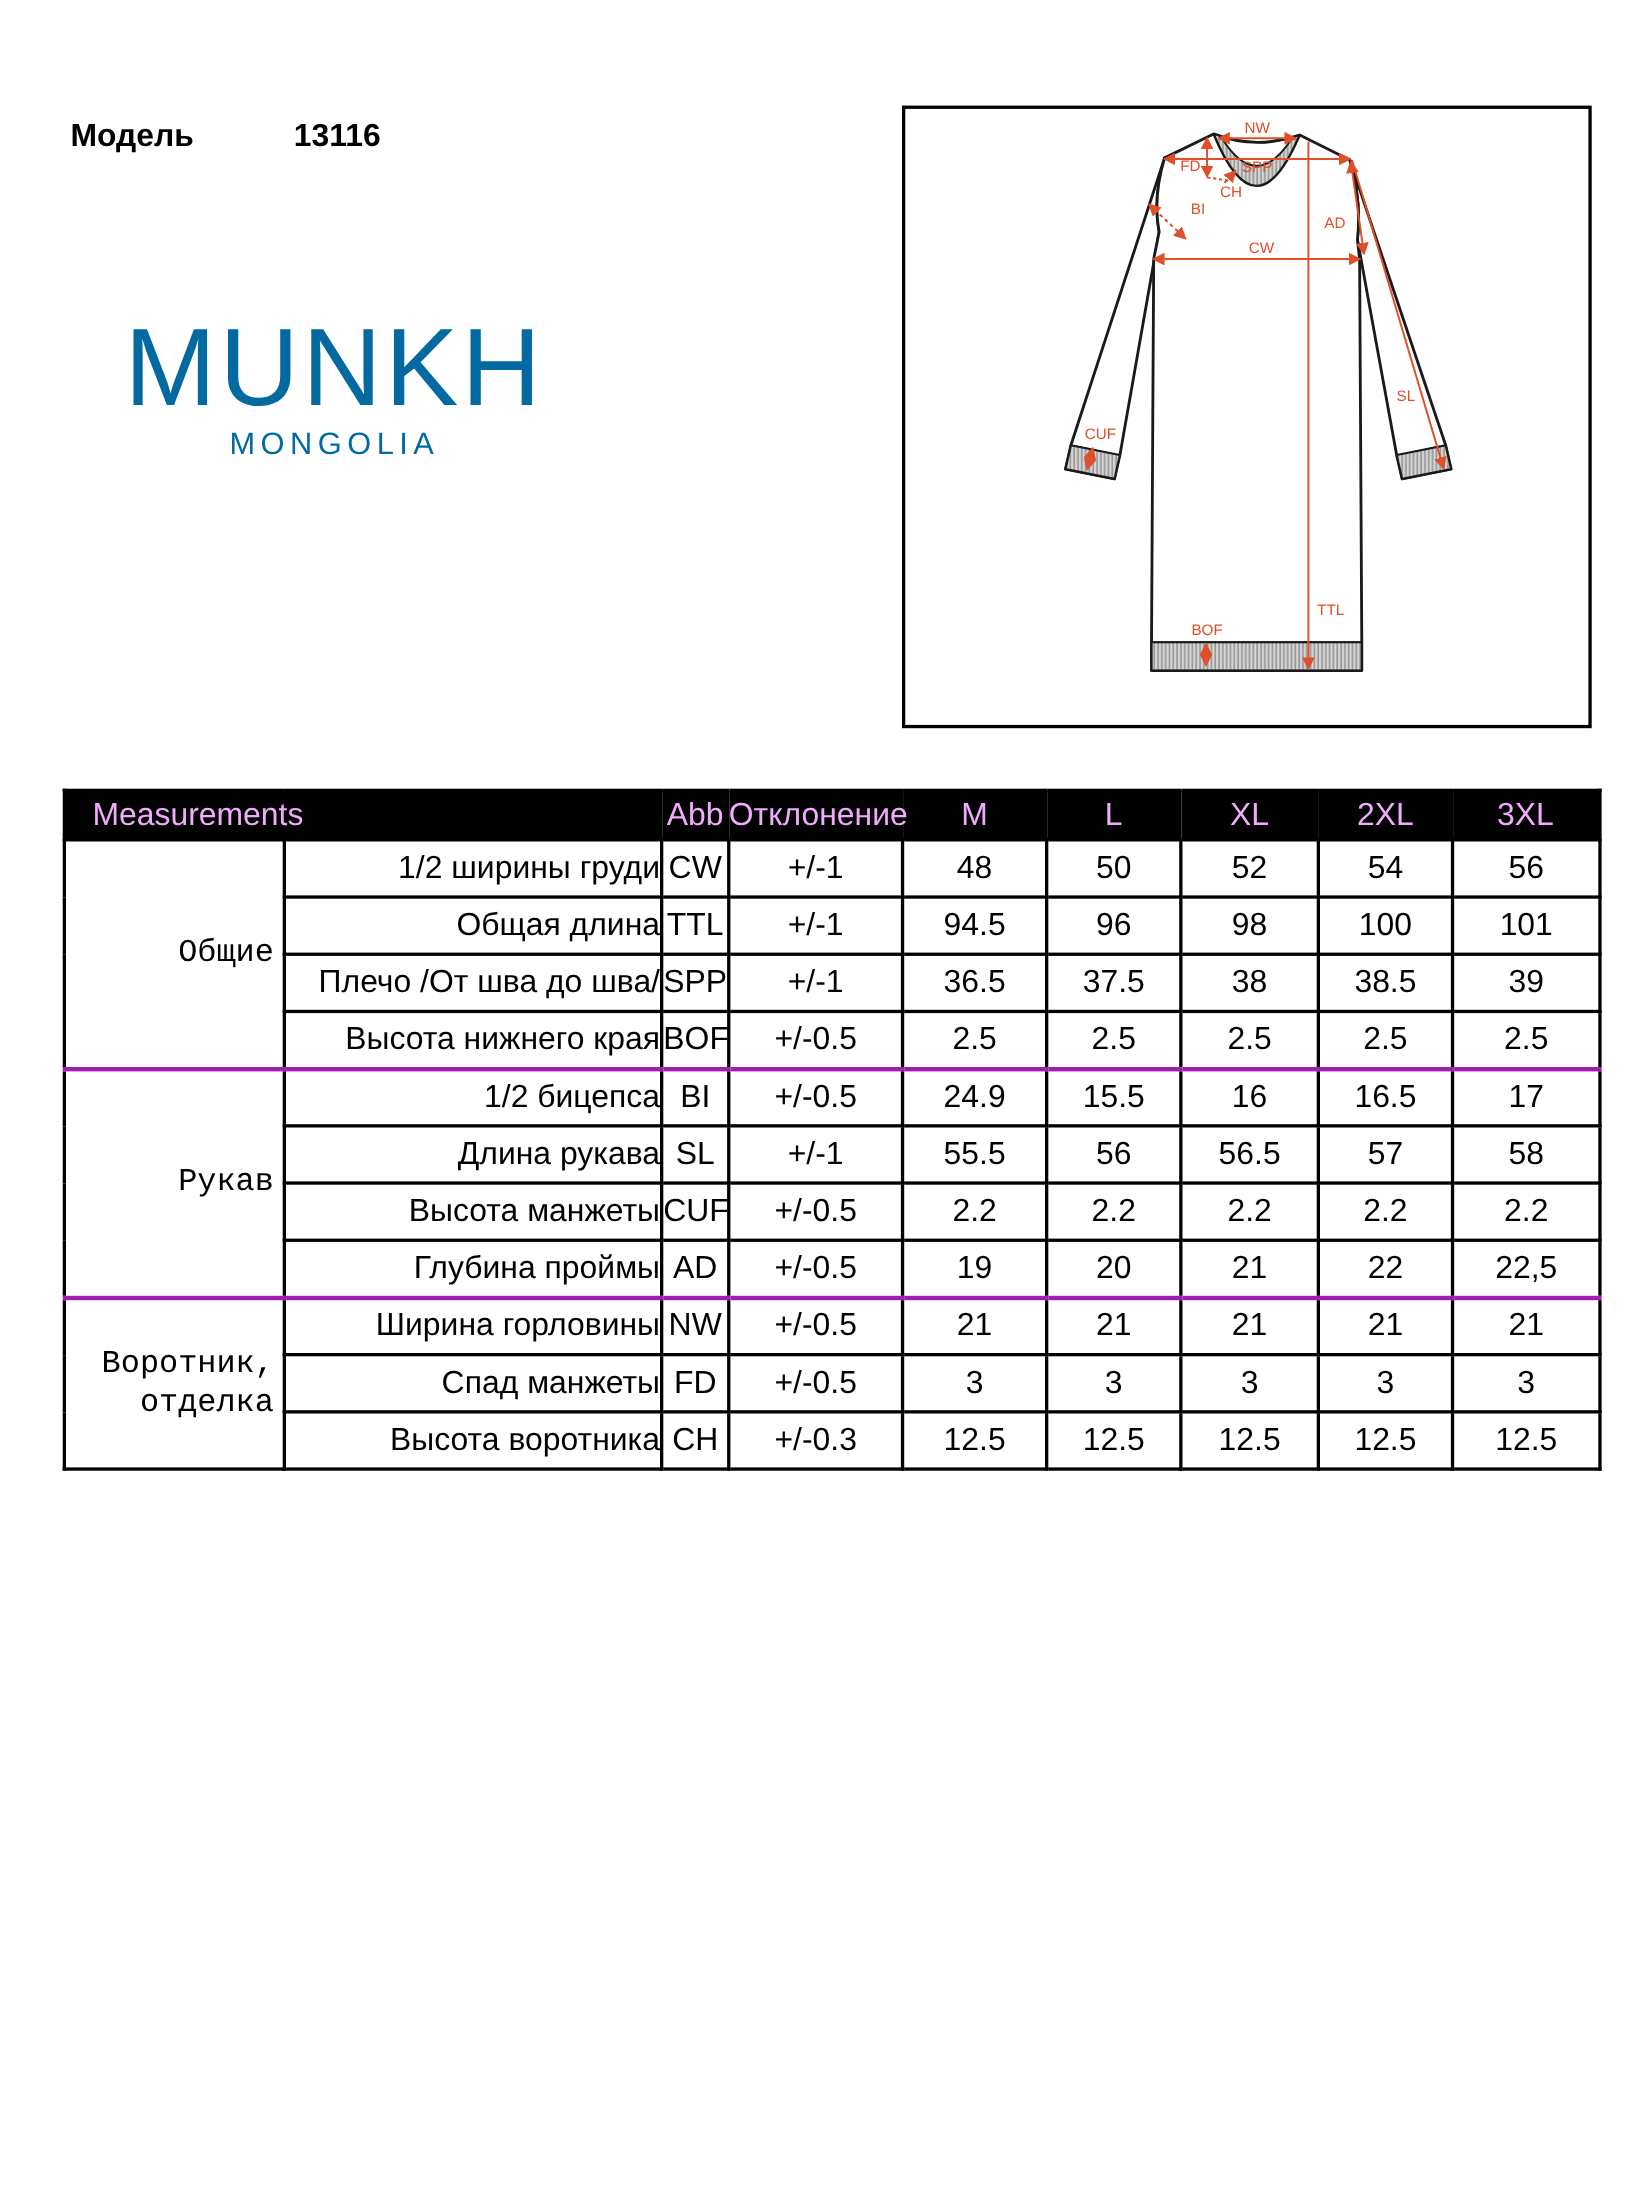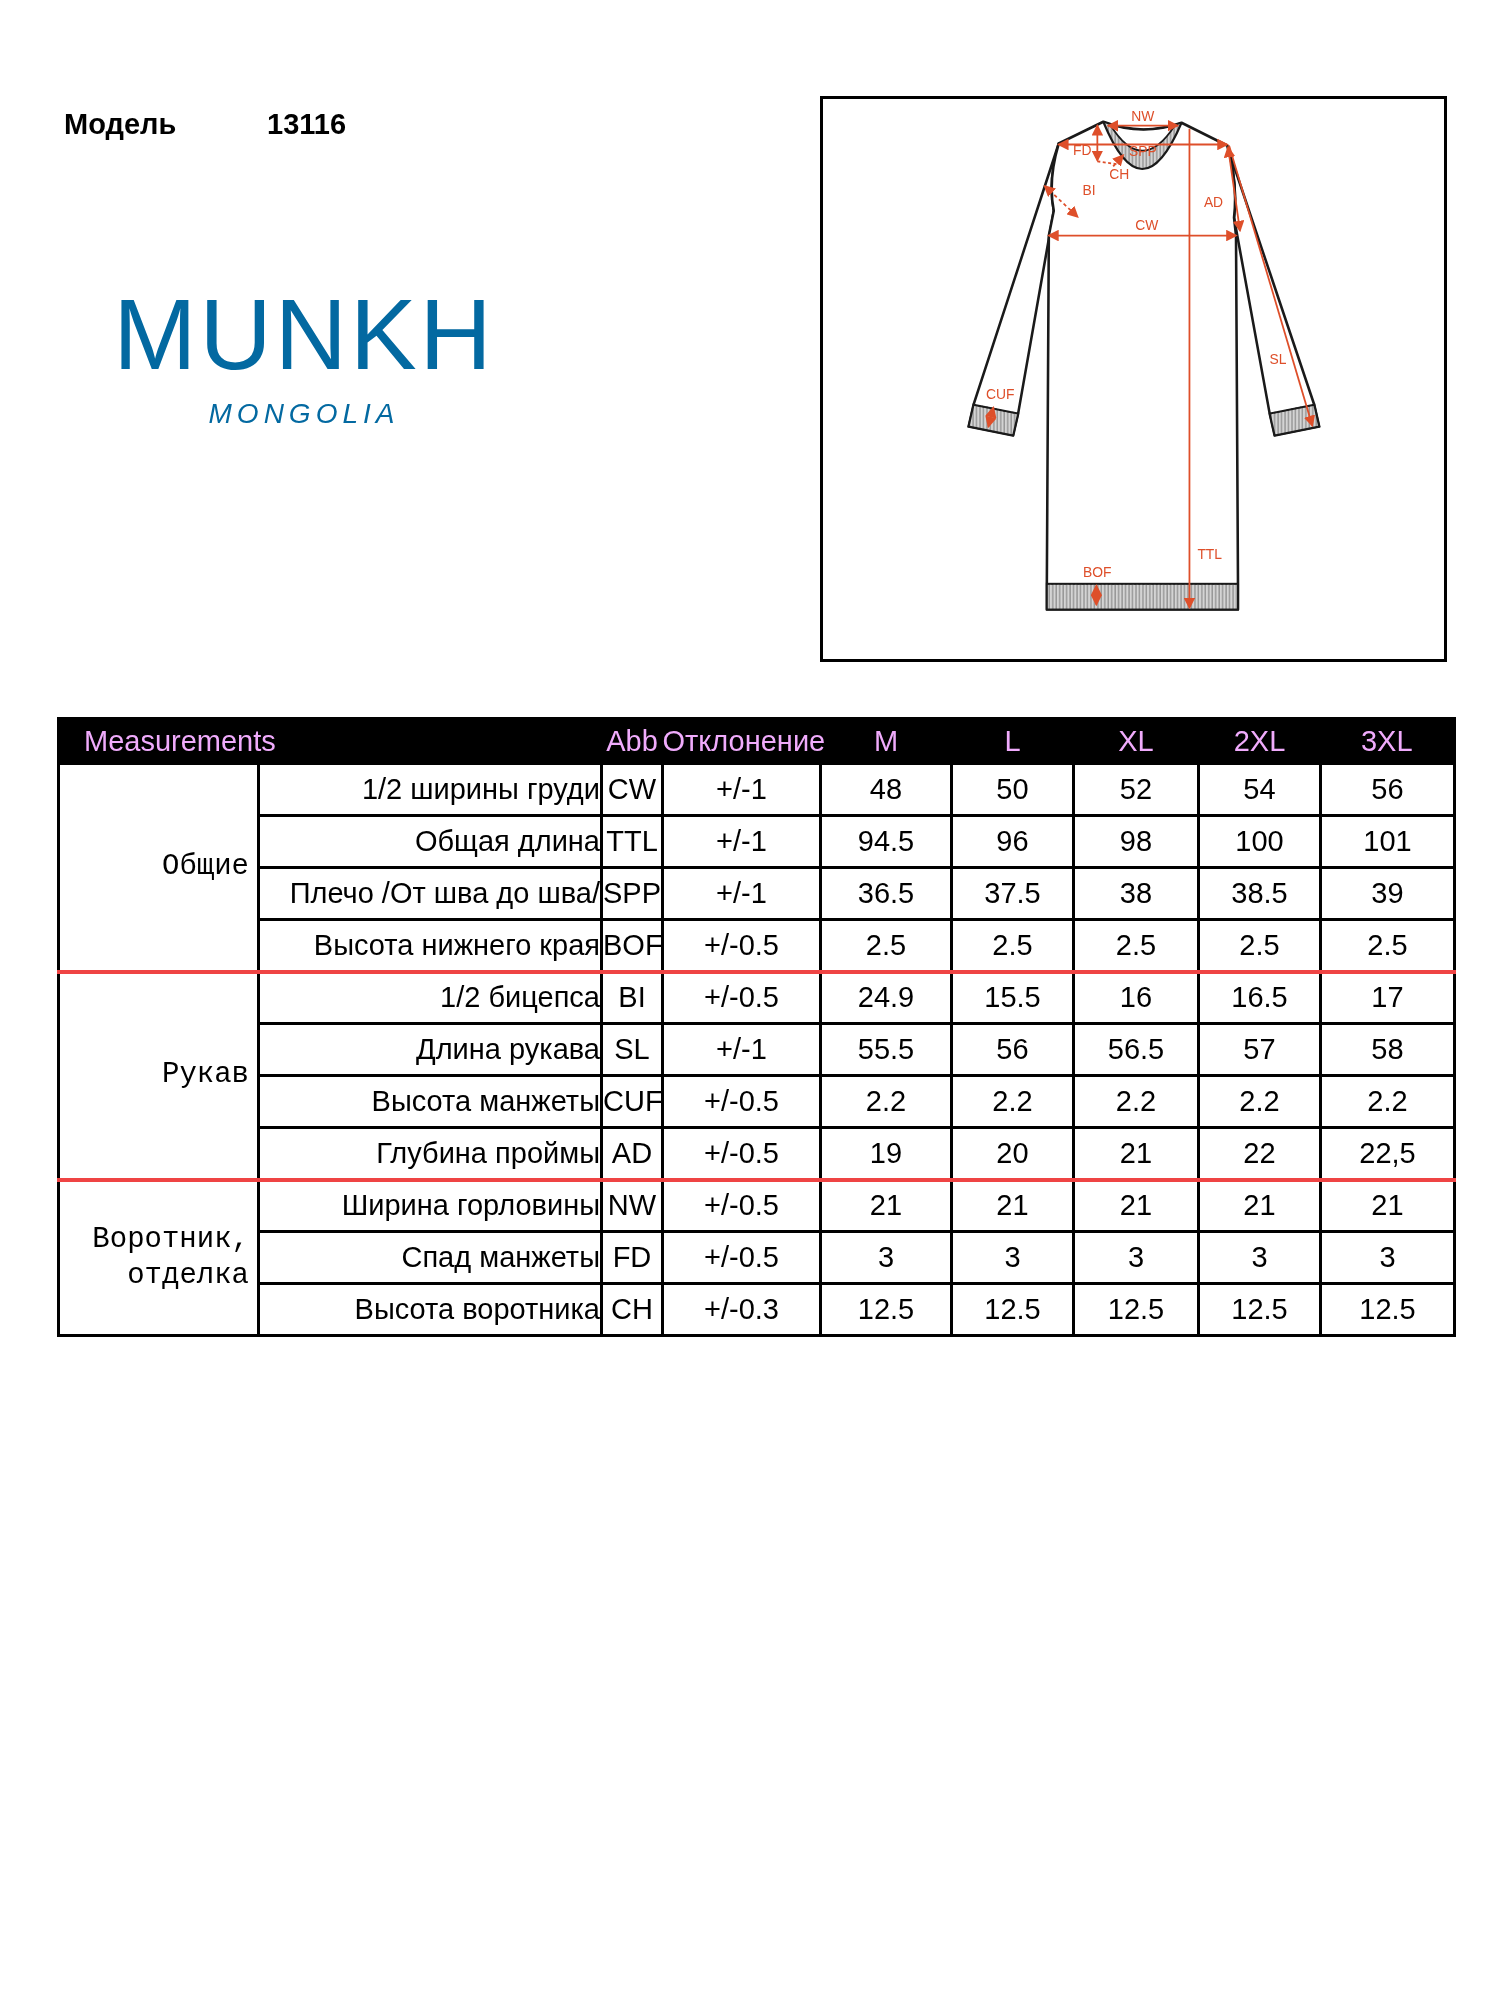--- a/index.html
+++ b/index.html
@@ -10,21 +10,21 @@
   }
 
   
   .model-row { position:absolute; left:64px; top:108px; font-size:29px; }
   .model-label { font-weight:bold; display:inline-block; }
   .model-number { position:absolute; left:203px; top:0; font-weight:bold; white-space:nowrap; }
 
   
   .logo { position:absolute; left:113px; top:284px; width:382px; text-align:center; color:#0369a1; }
   .logo-name { font-size:100px; line-height:1; letter-spacing:3px; font-weight:400; white-space:nowrap; }
-  .logo-sub  { margin-top:14px; font-size:28px; letter-spacing:5px; white-space:nowrap;font-style:italic; }
+  .logo-sub  { margin-top:4px; font-size:28px; letter-spacing:5px; white-space:nowrap; }
 
   
   .draw-box {
     position:absolute; left:820px; top:96px; width:627px; height:566px;
     border:3px solid #000; background:#fff;
   }
   .draw-box svg { display:block; width:100%; height:100%; }
 
   
   .meas-table-wrap { position:absolute; left:57px; top:717px; }
@@ -36,21 +36,21 @@
     background:#000; color:#f0abfc; font-weight:normal; height:45px;
     text-align:center; border:none; font-size:29px;
   }
   table.meas th.h-meas { text-align:left; padding-left:24px; }
   table.meas td {
     border:3px solid #000; height:52px; text-align:center;
     vertical-align:middle; padding:0; background:#fff;
   }
   table.meas td.param { text-align:right; padding-left:6px; }
   table.meas td.group { text-align:right; padding:0 8px; line-height:1.25;font-family:Liberation Mono, monospace; }
-  table.meas tr.sep td { border-top:4px solid #ef4444; }
+  table.meas tr.sep td { border-top:4px solid #a21caf; }
 </style>
 </head>
 <body>
 
 <div class="page">
 
   <div class="model-row">
     <span class="model-label">Модель</span>
     <span class="model-number">13116</span>
   </div>

